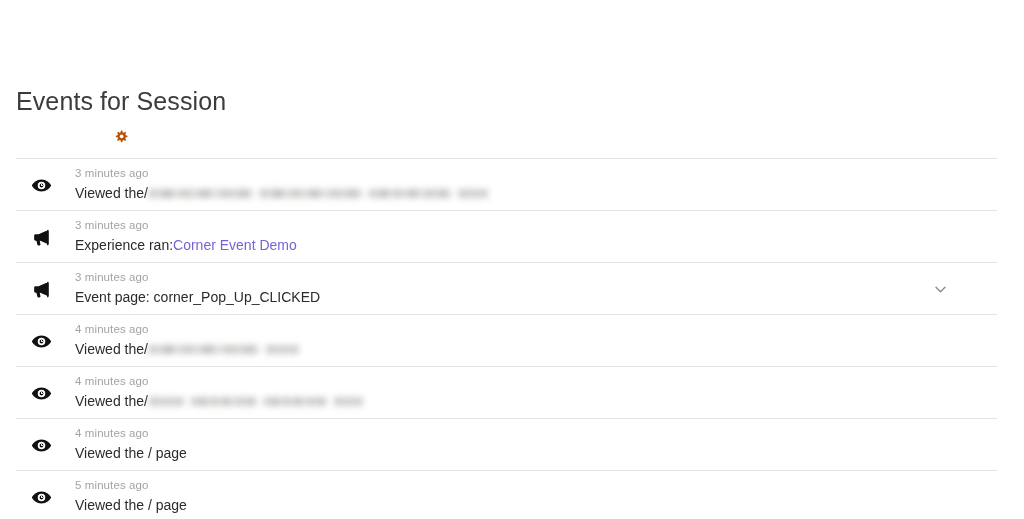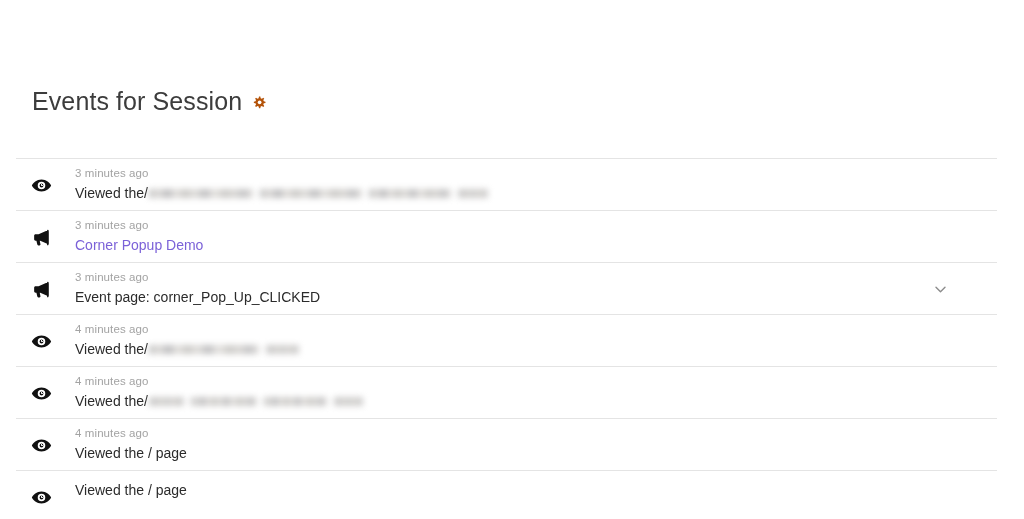--- a/index.html
+++ b/index.html
@@ -19,26 +19,27 @@
   .page {
     position: relative;
     width: 1024px;
     height: 519px;
     background: #ffffff;
   }
 
   
   .header {
     position: absolute;
-    left: 32px;
+    left: 16px;
     top: 84px;
     display: flex;
     align-items: center;
     gap: 10px;
     height: 34px;
+    flex-direction: column;
   }
   .header-title {
     font-size: 25px;
     font-weight: 400;
     color: #3c3c3c;
     letter-spacing: 0.1px;
     line-height: 34px;
     white-space: nowrap;
   }
   .gear-icon {
@@ -185,21 +186,22 @@
       <div class="event-row">
         <span class="event-icon">
           <svg width="21" height="21" viewBox="0 0 24 24" aria-hidden="true">
             <path fill="#111111" d="M19.2 3.0c-.5 0-.9.4-.9.9v16.2c0 .5.4.9.9.9s.9-.4.9-.9V3.9c0-.5-.4-.9-.9-.9z"></path>
             <path fill="#111111" d="M17.1 4.6 8.6 8.3H5.2c-.9 0-1.6.7-1.6 1.6v4.2c0 .9.7 1.6 1.6 1.6h1.0l1.0 4.4c.1.5.6.9 1.1.9h1.4c.7 0 1.2-.6 1.1-1.3l-.8-4.0h.6l8.5 3.7c.4.2.9-.1.9-.6V5.2c0-.5-.5-.8-.9-.6z"></path>
           </svg>
         </span>
         <div class="event-body">
           <div class="event-time">3 minutes ago</div>
           <div class="event-text">
-            <span class="event-link">Corner Popup Demo</span>
+            <span>Experience ran: </span>
+            <span class="event-link">Corner Event Demo</span>
           </div>
         </div>
       </div>
       <div class="event-row">
         <span class="event-icon">
           <svg width="21" height="21" viewBox="0 0 24 24" aria-hidden="true">
             <path fill="#111111" d="M19.2 3.0c-.5 0-.9.4-.9.9v16.2c0 .5.4.9.9.9s.9-.4.9-.9V3.9c0-.5-.4-.9-.9-.9z"></path>
             <path fill="#111111" d="M17.1 4.6 8.6 8.3H5.2c-.9 0-1.6.7-1.6 1.6v4.2c0 .9.7 1.6 1.6 1.6h1.0l1.0 4.4c.1.5.6.9 1.1.9h1.4c.7 0 1.2-.6 1.1-1.3l-.8-4.0h.6l8.5 3.7c.4.2.9-.1.9-.6V5.2c0-.5-.5-.8-.9-.6z"></path>
           </svg>
         </span>
@@ -274,20 +276,21 @@
         <span class="event-icon">
           <svg width="21" height="21" viewBox="0 0 24 24" aria-hidden="true">
             <path fill="#111111" d="M12 5.2C6.6 5.2 2.2 9.1 1 12c1.2 2.9 5.6 6.8 11 6.8S21.8 14.9 23 12c-1.2-2.9-5.6-6.8-11-6.8zm0 11.1a4.3 4.3 0 1 1 0-8.6 4.3 4.3 0 0 1 0 8.6z"></path>
             <circle cx="12" cy="12" r="3.5" fill="#ffffff"></circle>
             <circle cx="12" cy="12" r="2.2" fill="#111111"></circle>
             <path fill="#ffffff" d="M11.45 10.2h1.1v2.0h-1.1z"></path>
             <path fill="#ffffff" d="M12.0 11.6h1.9v1.0h-1.9z"></path>
           </svg>
         </span>
         <div class="event-body">
+          <div class="event-time">5 minutes ago</div>
           <div class="event-text">
             <span>Viewed the / page</span>
           </div>
         </div>
       </div>
     </div>
 
 </div>
 
 </body></html>

